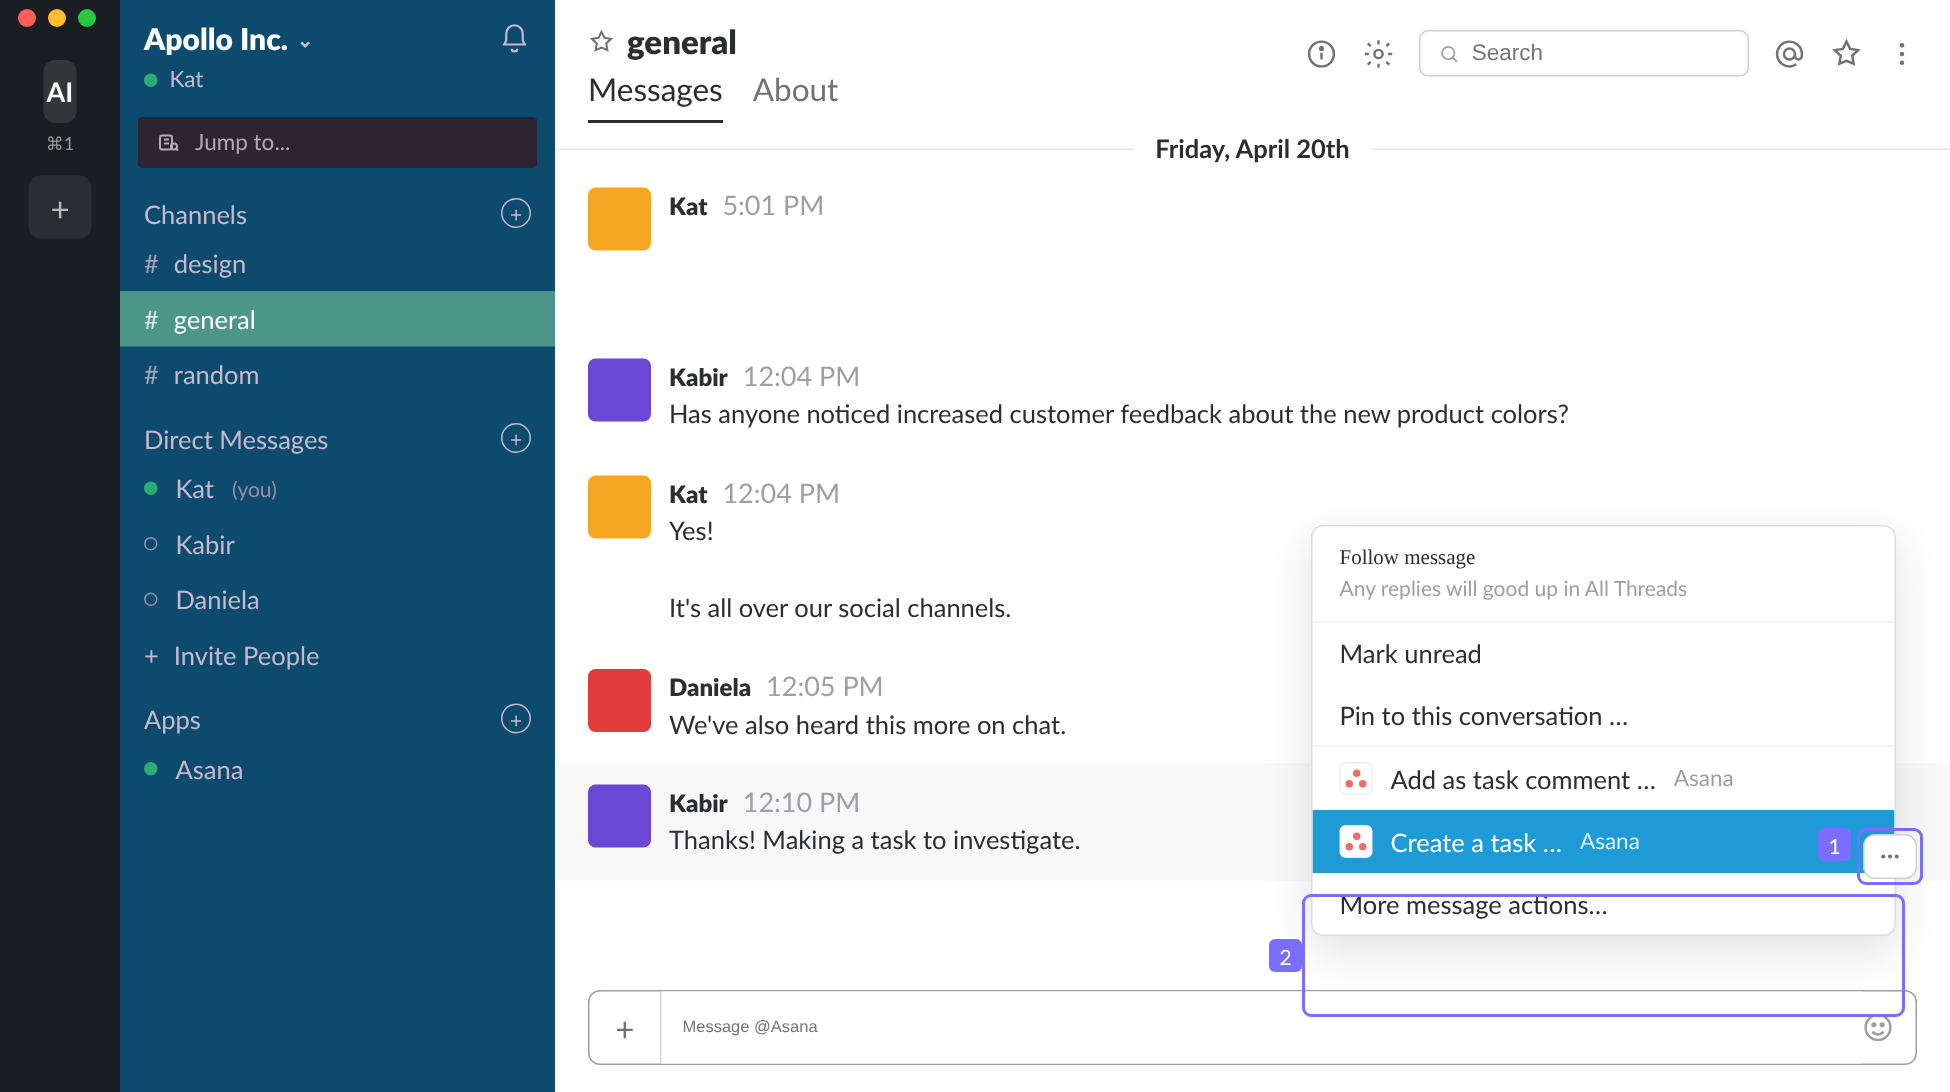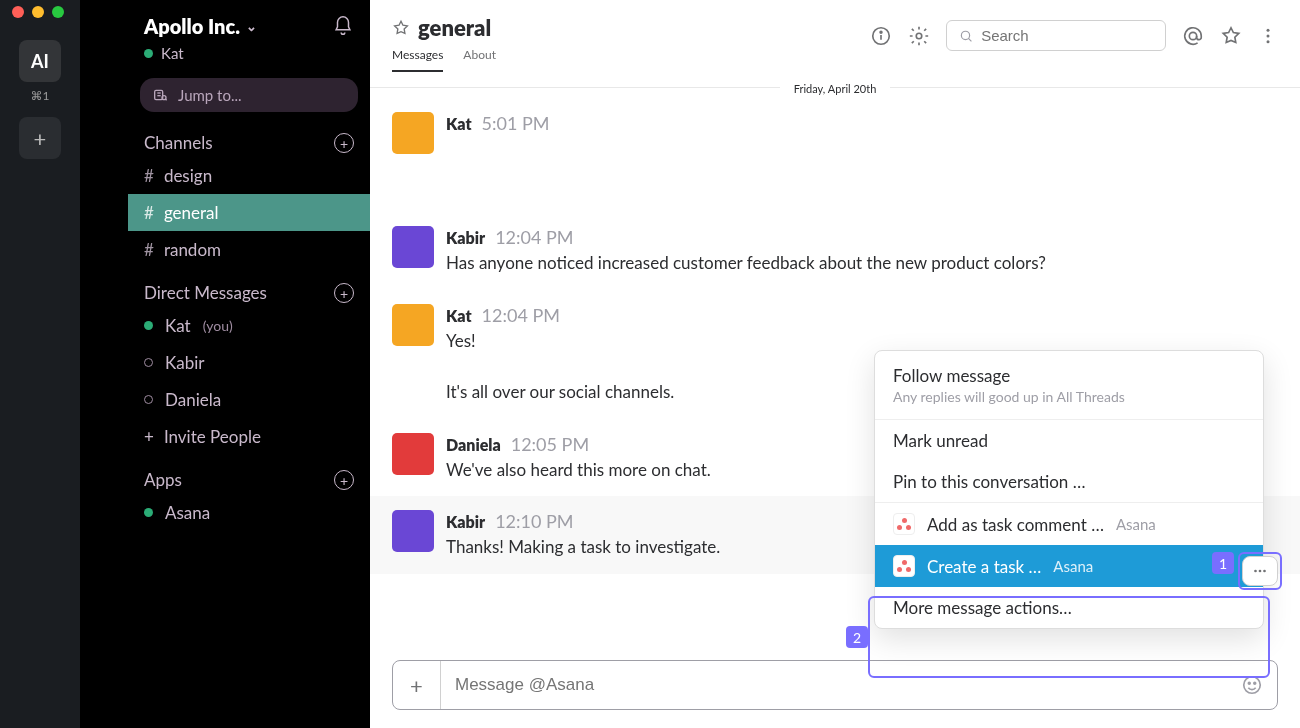--- a/index.html
+++ b/index.html
@@ -4,79 +4,79 @@
 <style>
   * { box-sizing: border-box; margin: 0; padding: 0; }
   body { font-family: -apple-system, "Lato", "Helvetica Neue", Arial, sans-serif; font-size: 15px; color: #2c2d30; width: 1300px; height: 728px; overflow: hidden; background: #fff; }
   .app { display: flex; height: 728px; }
 
   
   .rail { width: 80px; background: #1a1d21; display: flex; flex-direction: column; align-items: center; padding-top: 6px; gap: 14px; }
   .traffic { display: flex; gap: 8px; margin-bottom: 8px; align-self: flex-start; padding-left: 12px; }
   .tl { width: 12px; height: 12px; border-radius: 50%; }
   .red { background:#ff5f57;} .yel{background:#ffbd2e;} .grn{background:#28c940;}
-  .ws-tile { width: 42px; height: 42px; background:#333538; color:#fff; border-radius:8px; display:flex; align-items:center; justify-content:center; font-weight:700; font-size:18px;}
+  .ws-tile { width: 22px; height: 42px; background:#333538; color:#fff; border-radius:8px; display:flex; align-items:center; justify-content:center; font-weight:700; font-size:18px;}
   .ws-sub { color:#9a9a9a; font-size:12px; margin-top:-8px; }
   .rail-add { width:42px; height:42px; border-radius:8px; background:#2a2d31; color:#bbb; display:flex; align-items:center; justify-content:center; font-size:22px; }
 
   
   .sidebar { width: 290px; background:#3F0E40; background:#3b2a3f; color:#c9b9cb; display:flex; flex-direction:column; }
-  .sidebar { background:#000000;padding-left:48px; }
+  .sidebar { background:#0c4a6e; }
   .sb-header { display:flex; align-items:center; justify-content:space-between; padding: 14px 16px 6px 16px; }
   .ws-name { color:#fff; font-weight:800; font-size:20px; display:flex; align-items:center; gap:6px;}
   .ws-caret { font-size:13px; color:#cdbccf; }
   .notif { width:22px; height:22px; color:#c9b9cb; }
   .presence-row { display:flex; align-items:center; gap:8px; padding: 0 16px 10px 16px; color:#c9b9cb; }
   .pres-dot { width:9px; height:9px; border-radius:50%; background:#2bac76; display:inline-block;}
-  .jump { margin: 6px 12px; background:#2e2330; color:#b9a6bb; border-radius:14px; padding:8px 12px; display:flex; align-items:center; gap:10px; font-size:15px;}
+  .jump { margin: 6px 12px; background:#2e2330; color:#b9a6bb; border-radius:3px; padding:8px 12px; display:flex; align-items:center; gap:10px; font-size:15px;}
   .sb-row { padding: 8px 16px; display:flex; align-items:center; gap:10px; color:#c9b9cb; font-size:17px; }
   .sb-row.active { background:#4C9689; color:#fff; }
-  .sb-section { padding: 14px 16px 4px 16px; display:flex; justify-content:space-between; align-items:flex-end; font-size:17px; color:#c9b9cb;}
+  .sb-section { padding: 14px 16px 4px 16px; display:flex; justify-content:space-between; align-items:flex-start; font-size:17px; color:#c9b9cb;}
   .sb-add { width:20px; height:20px; border:1.5px solid #c9b9cb; border-radius:50%; display:flex; align-items:center; justify-content:center; font-size:14px; }
   .hash { opacity:.8; }
   .dm-pres { width:9px; height:9px; border-radius:50%; display:inline-block; margin-right:2px;}
   .dm-online { background:#2bac76;} .dm-off { border:1.5px solid #9f8ca1; background:transparent; }
   .you { color:#9f8ca1; font-size:14px; margin-left:2px;}
 
   
   .main { flex:1; display:flex; flex-direction:column; background:#fff; position:relative;}
   .chan-head { padding: 14px 22px 0 22px; display:flex; align-items:flex-start; justify-content:space-between; }
   .chan-title { display:flex; align-items:center; gap:8px; color:#2c2d30; font-weight:800; font-size:22px;}
-  .chan-tabs { display:flex; gap:20px; margin-top:6px; margin-left:0; font-size:12px; color:#717274;}
+  .chan-tabs { display:flex; gap:20px; margin-top:6px; margin-left:0; font-size:21px; color:#717274;}
   .chan-tab { padding-bottom:8px; }
   .chan-tab.active { color:#2c2d30; border-bottom:2px solid #2c2d30;}
   .head-right { display:flex; align-items:center; gap:16px; padding-top:6px;}
   .icon-btn { color:#717274; display:flex; align-items:center; justify-content:center; cursor:pointer;}
   .search { display:flex; align-items:center; gap:8px; border:1px solid #d0d0d0; border-radius:6px; padding:6px 12px; width:220px; color:#9e9ea6;}
   .search input { border:0; outline:0; font-size:15px; color:#555; width:100%; background:transparent;}
 
   .divider-date { position:relative; text-align:center; margin: 6px 0 2px 0; }
   .divider-date::before { content:""; position:absolute; left:0; right:0; top:50%; border-top:1px solid #e8e8e8; z-index:0;}
-  .divider-date span { position:relative; background:#fff; padding:0 14px; font-weight:400; color:#2c2d30; z-index:1; font-size:11px;}
+  .divider-date span { position:relative; background:#fff; padding:0 14px; font-weight:700; color:#2c2d30; z-index:1; font-size:17px;}
 
   .scroll { flex:1; overflow:hidden; }
   .msg { display:flex; gap:12px; padding: 14px 22px; }
   .msg.hl { background:#f8f8f8; }
   .avatar { width:42px; height:42px; border-radius:5px; flex-shrink:0; }
   .msg-body { flex:1; }
   .msg-head { display:flex; align-items:baseline; gap:10px;}
   .msg-name { font-weight:800; font-size:16px;}
   .msg-time { color:#9e9ea6; font-size:18px;}
   .msg-text { color:#2c2d30; font-size:17px; line-height:1.5; margin-top:2px;}
 
   .composer { display:flex; align-items:center; gap:0; margin: 0 22px 18px 22px; border:1.5px solid #9e9ea6; border-radius:8px; }
   .comp-add { width:48px; height:48px; display:flex; align-items:center; justify-content:center; border-right:1.5px solid #d0d0d0; color:#717274; font-size:22px;}
-  .comp-input { flex:1; padding: 0 14px; height:48px; border:0; outline:0; font-size:17px; color:#c2410c;}
+  .comp-input { flex:1; padding: 0 14px; height:48px; border:0; outline:0; font-size:11px; color:#c2410c;}
   .comp-right { display:flex; align-items:center; gap:14px; padding-right:14px; color:#9e9ea6;}
 
   
   .ctxwrap { position:absolute; right:36px; top:350px; }
   .ctx { width:390px; background:#fff; border:1px solid #ddd; border-radius:8px; box-shadow:0 10px 30px rgba(0,0,0,.12); overflow:hidden;}
   .ctx-head { padding:14px 18px; border-bottom:1px solid #eee;}
-  .ctx-title { font-weight:400; font-size:17px;}
+  .ctx-title { font-weight:400; font-size:14px;font-family:Liberation Serif, serif;}
   .ctx-sub { color:#9e9ea6; font-size:14px; margin-top:2px;}
   .ctx-item { padding:10px 18px; font-size:17px; display:flex; align-items:center; gap:10px; justify-content:space-between;}
   .ctx-item.app-row { justify-content:flex-start; gap:12px; }
   .ctx-item.sel { background:#1e9bd7; color:#fff;}
   .ctx-app-sub { color:#9e9ea6; font-size:15px;}
   .ctx-item.sel .ctx-app-sub { color:rgba(255,255,255,.85);}
   .asana-ico { width:22px; height:22px; border-radius:4px; background:#fff; border:1px solid #eee; display:flex; align-items:center; justify-content:center;}
   .asana-dots { position:relative; width:14px; height:12px;}
   .asana-dots i{ position:absolute; width:5px; height:5px; background:#f06a6a; border-radius:50%;}
   .asana-dots i:nth-child(1){ left:4.5px; top:0;} .asana-dots i:nth-child(2){ left:0; top:7px;} .asana-dots i:nth-child(3){ right:0; top:7px;}

